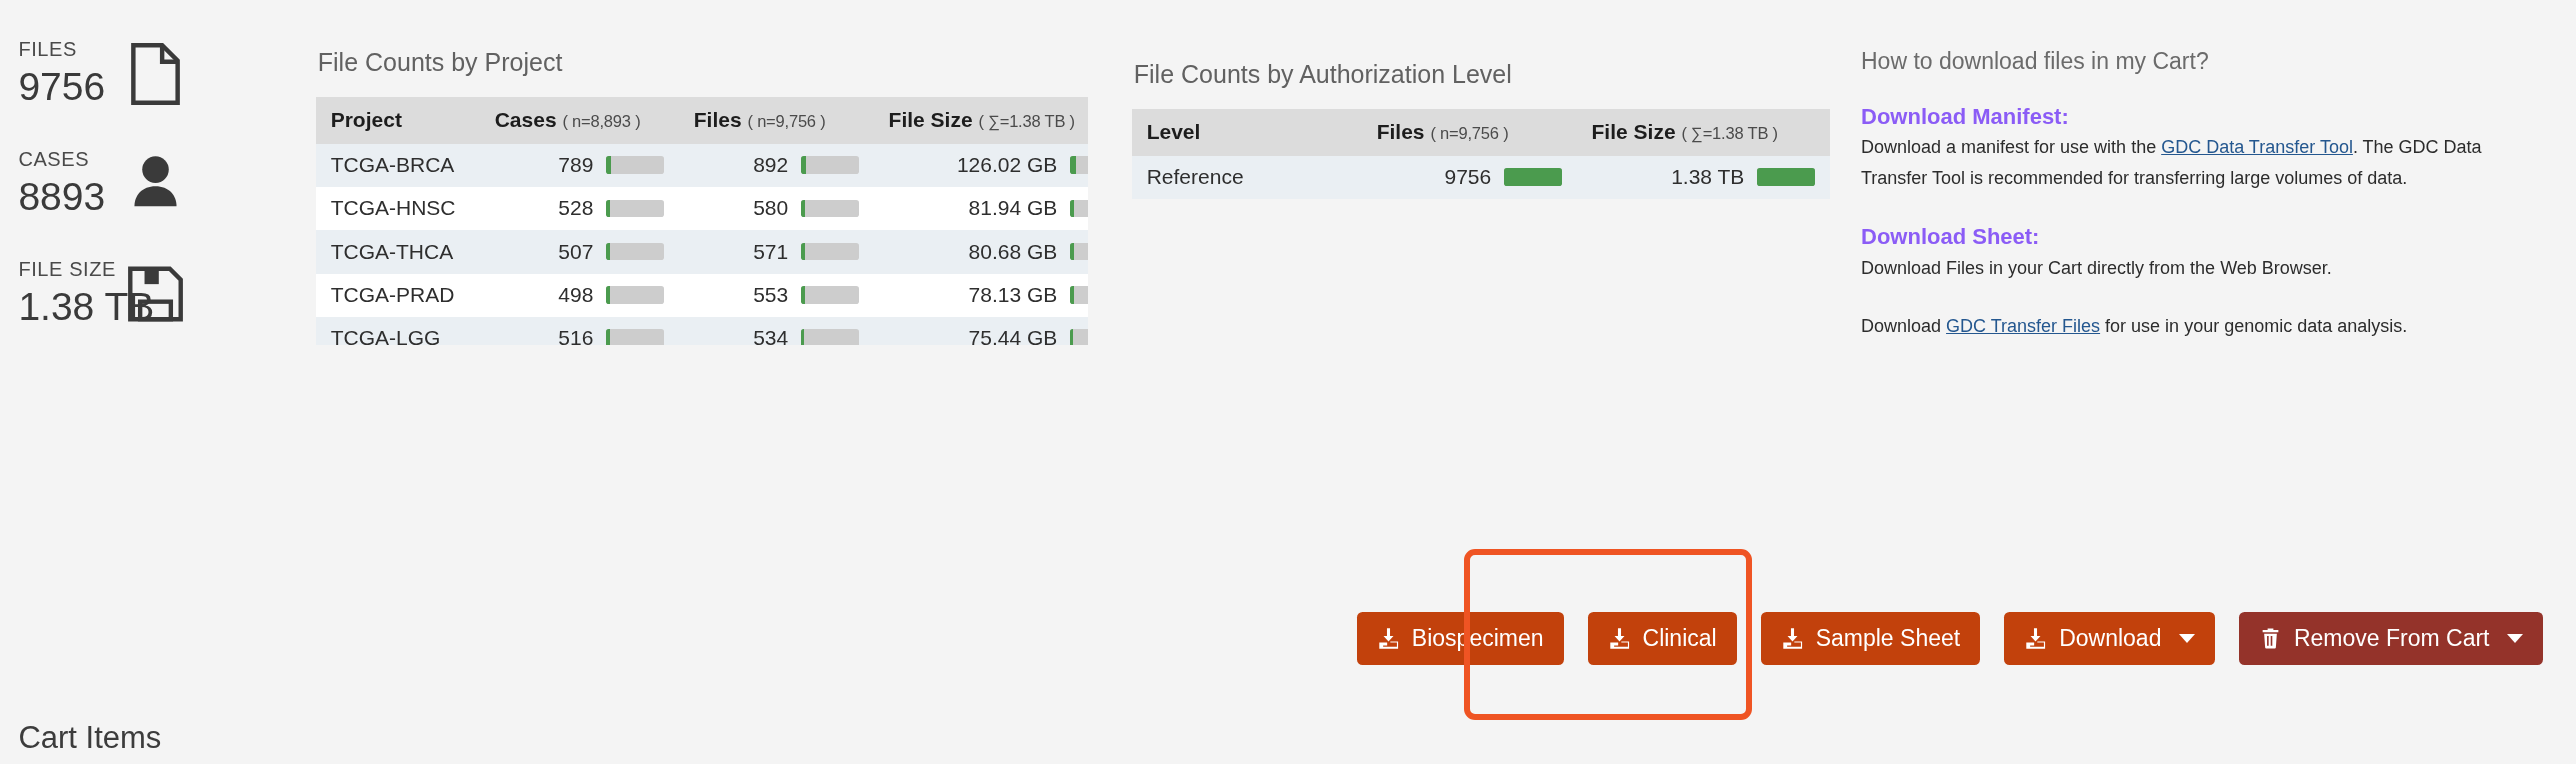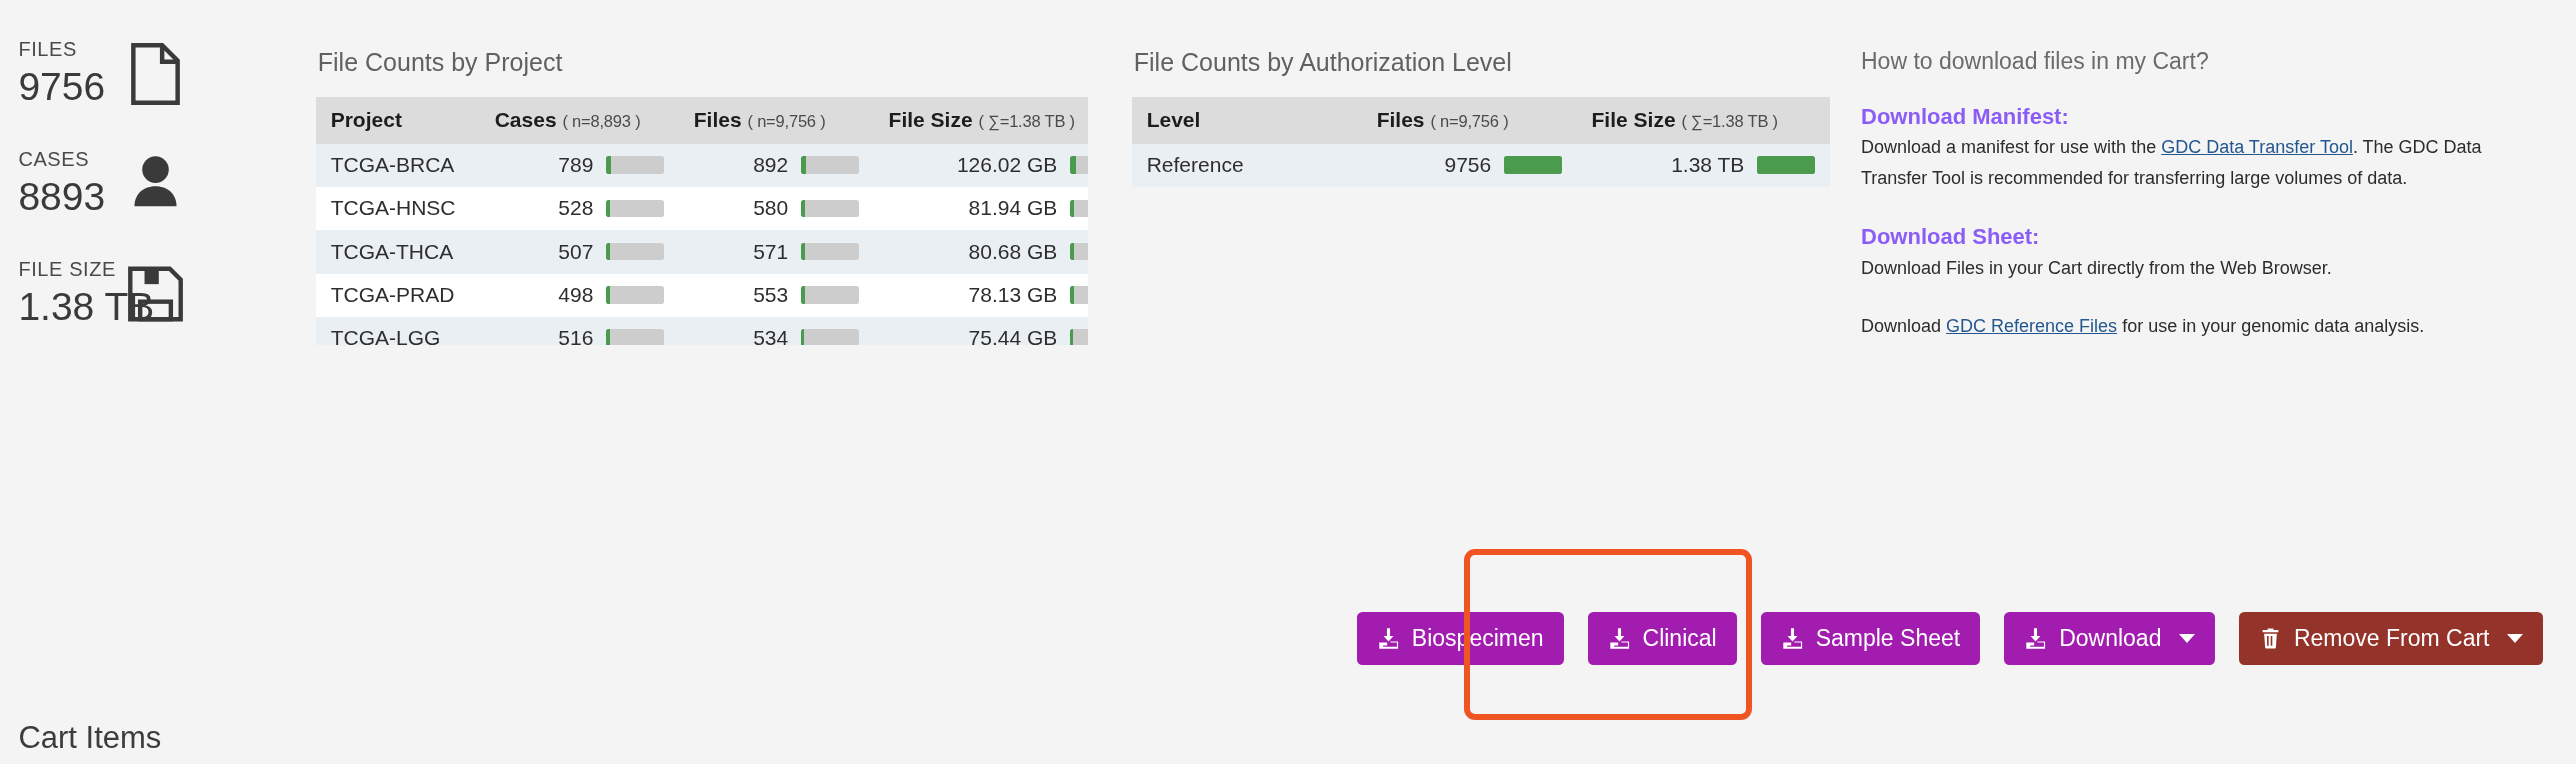--- a/index.html
+++ b/index.html
@@ -78,21 +78,21 @@
 
   
   #project-table-card { left: 316px; top: 48px; width: 772px; }
   #project-table-clip {
     width: 772px; height: 248px; overflow: hidden; position: relative;
   }
   #project-table-clip table { width: 827px; }
   #project-table-clip td:nth-child(1),
   #project-table-clip th:nth-child(1) { width: 164px; }
 
-  #auth-table-card { left: 1132px; top: 48px; width: 698px; }
+  #auth-table-card { left: 1132px; top: 60px; width: 698px; }
   #auth-table-card th:nth-child(1) { width: 230px; }
 
   
   #help-panel {
     position: absolute; left: 1861px; top: 48px; width: 680px;
   }
   #help-panel .help-title {
     font-size: 23px; color: #6b6b6b; font-weight: normal;
     margin: 0 0 26px 0; line-height: 27.6px;
   }
@@ -111,21 +111,21 @@
     position: absolute; right: 33px; top: 612px;
     display: flex; align-items: center; gap: 24px;
   }
   .btn {
     display: inline-flex; align-items: center; gap: 12px;
     font-size: 23px; line-height: 1; border: none; border-radius: 5.5px;
     padding: 14.7px 20px 15.6px 20px; cursor: pointer;
     font-family: "Liberation Sans", sans-serif;
     white-space: nowrap;
   }
-  .btn-primary { background: #a21caf; color: #ffffff; justify-content: center; }
+  .btn-primary { background: #c2410c; color: #ffffff; justify-content: center; }
   .btn-danger  { background: #94332a; color: #ffffff; }
   .btn .dl-icon { width: 23px; height: 23px; flex:0 0 auto; }
   .btn .dl-icon svg { width:100%; height:100%; display:block; fill:#fff; }
   .btn .caret {
     width: 0; height: 0; margin-left: 5.5px;
     border-left: 8.3px solid transparent; border-right: 8.3px solid transparent;
     border-top: 9.2px solid #ffffff;
   }
 
   
@@ -397,21 +397,21 @@
     <div id="help-sections">
         <div class="help-section">
           <h4>Download Manifest:</h4>
           <p>Download a manifest for use with the <a href="#">GDC Data Transfer Tool</a>. The GDC Data Transfer Tool is recommended for transferring large volumes of data.</p>
         </div>
         <div class="help-section">
           <h4>Download Sheet:</h4>
           <p>Download Files in your Cart directly from the Web Browser.</p>
         </div>
         <div class="help-section">
-          <p>Download <a href="#">GDC Reference Files</a> for use in your genomic data analysis.</p>
+          <p>Download <a href="#">GDC Transfer Files</a> for use in your genomic data analysis.</p>
         </div>
       </div>
   </div>
 
   <div id="action-bar">
       <button class="btn btn-primary">
         <span class="dl-icon">
           <svg viewBox="0 0 24 24" aria-hidden="true">
             <path d="M10.4 1.2h3.2v8.1h3.6L12 15.2 6.8 9.3h3.6z"></path>
             <path d="M2.4 16.2h8.2v3.1H6.4v1.2h14.4v-4.3h-6.9v-1.1h8.1v7.7H2.4z"></path>

